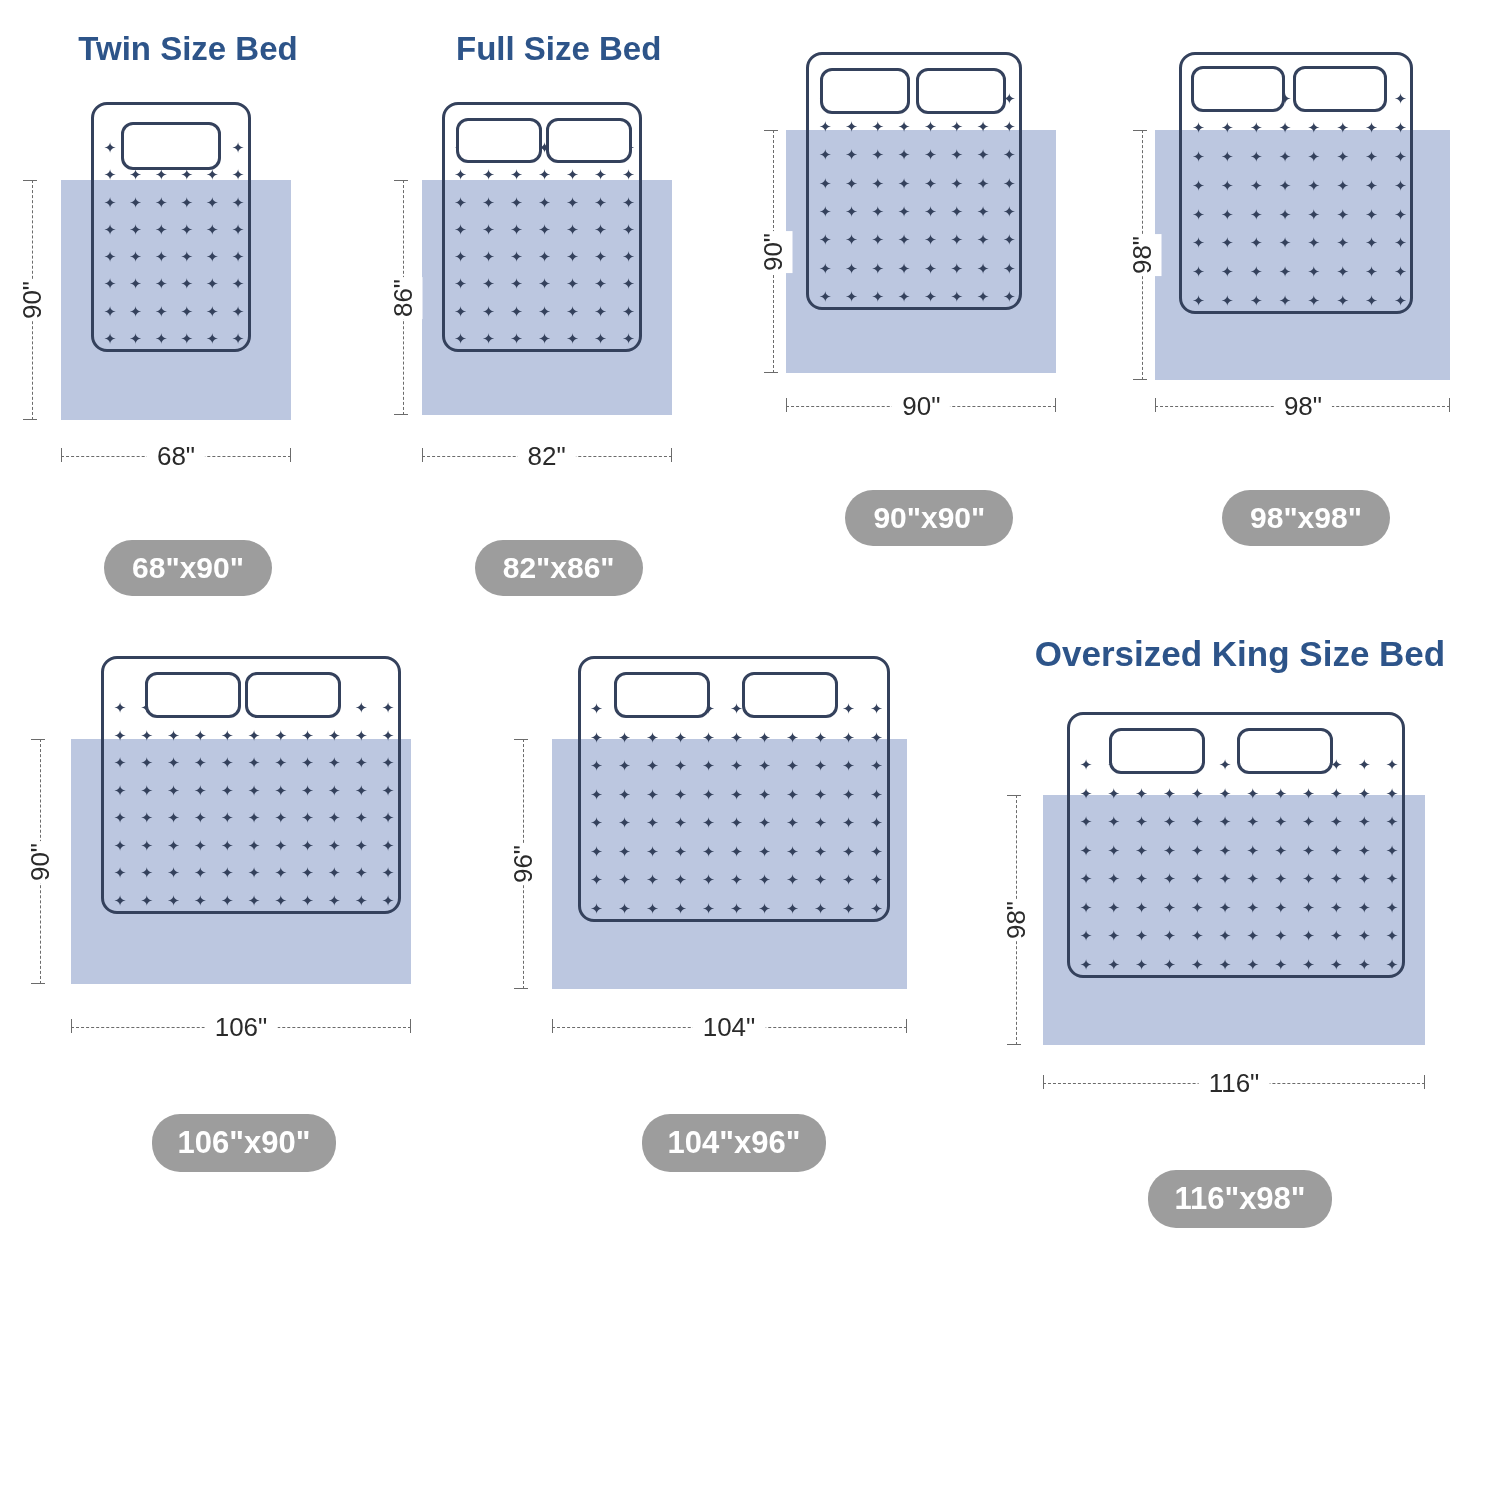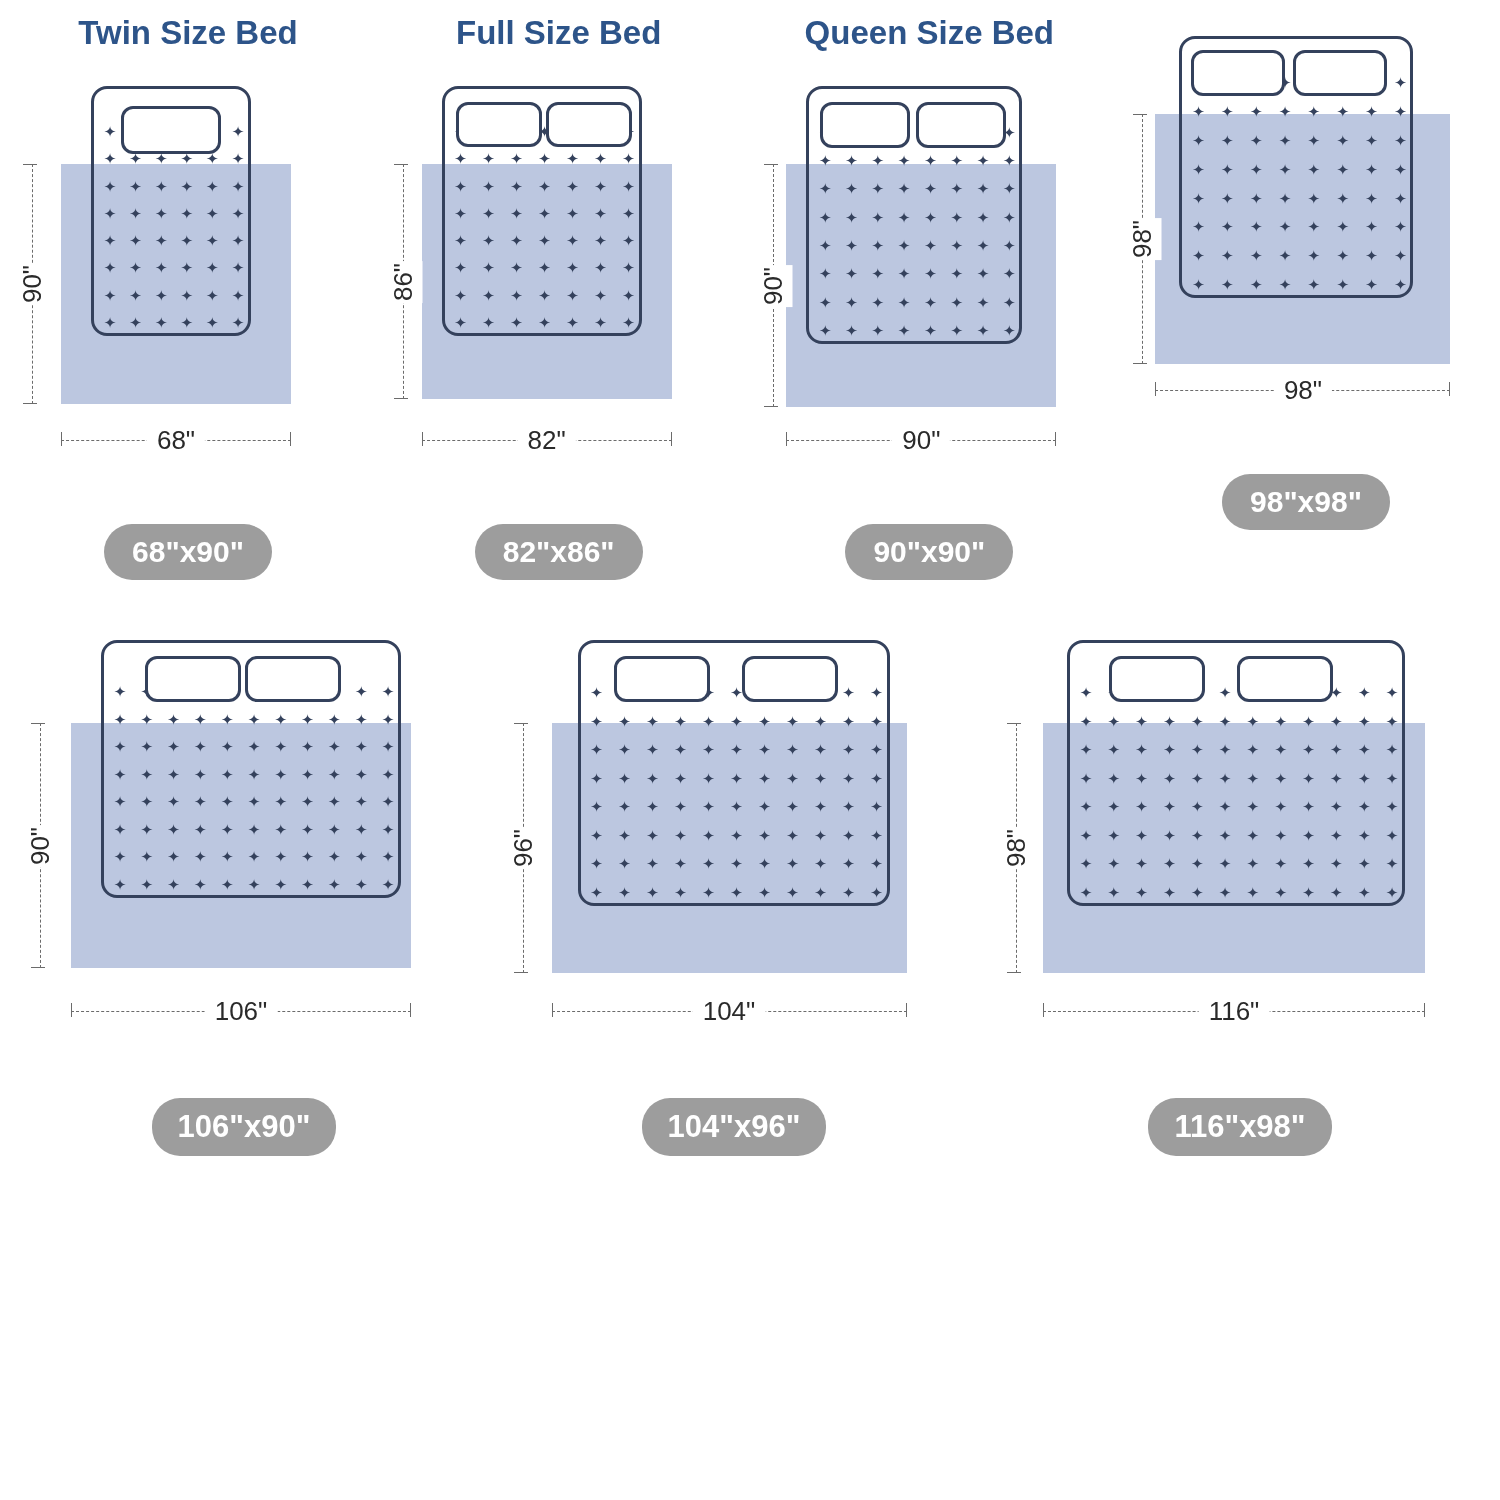--- a/index.html
+++ b/index.html
@@ -38,21 +38,21 @@
     text-align: center;
   }
 
   
   .row {
     display: flex;
     width: 1500px;
     box-sizing: border-box;
   }
   .row-1 {
-    padding: 14px 8px 0 8px;
+    padding: 30px 8px 0 8px;
     justify-content: space-between;
   }
   .row-2 {
     padding: 38px 14px 0 14px;
     justify-content: space-between;
   }
   .card {
     position: relative;
     box-sizing: border-box;
     display: flex;
@@ -350,21 +350,20 @@
           <div class="line"></div>
           <div class="cap-l"></div>
           <div class="cap-r"></div>
           <div class="label">82"</div>
         </div>
       </div>
       <div class="badge">82"x86"</div>
     </div>
 
     <div class="card" style="width:360px;">
-      <div class="card-title">Queen Size Bed</div>
       <div class="diagram" style="width:330px;height:460px;">
         <div class="floor" style="left:22px;top:100px;width:270px;height:243px;"></div>
         <div class="blanket" style="left:42px;top:22px;width:216px;height:258px;">
           <div class="dots">
               <span class="dot" style="left: 16px; top: 43.8px;">✦</span>
               <span class="dot" style="left: 42.2857px; top: 43.8px;">✦</span>
               <span class="dot" style="left: 68.5714px; top: 43.8px;">✦</span>
               <span class="dot" style="left: 94.8571px; top: 43.8px;">✦</span>
               <span class="dot" style="left: 121.143px; top: 43.8px;">✦</span>
               <span class="dot" style="left: 147.429px; top: 43.8px;">✦</span>
@@ -759,20 +758,21 @@
           <div class="line"></div>
           <div class="cap-l"></div>
           <div class="cap-r"></div>
           <div class="label">104"</div>
         </div>
       </div>
       <div class="badge">104"x96"</div>
     </div>
 
     <div class="card" style="width:492px;">
+      <div class="card-title">Oversized  King Size Bed</div>
       <div class="diagram" style="width:470px;height:480px;">
         <div class="floor" style="left:38px;top:105px;width:382px;height:250px;"></div>
         <div class="blanket" style="left:62px;top:22px;width:338px;height:266px;">
           <div class="dots">
               <span class="dot" style="left: 16px; top: 49.92px;">✦</span>
               <span class="dot" style="left: 43.8182px; top: 49.92px;">✦</span>
               <span class="dot" style="left: 71.6364px; top: 49.92px;">✦</span>
               <span class="dot" style="left: 99.4545px; top: 49.92px;">✦</span>
               <span class="dot" style="left: 127.273px; top: 49.92px;">✦</span>
               <span class="dot" style="left: 155.091px; top: 49.92px;">✦</span>

